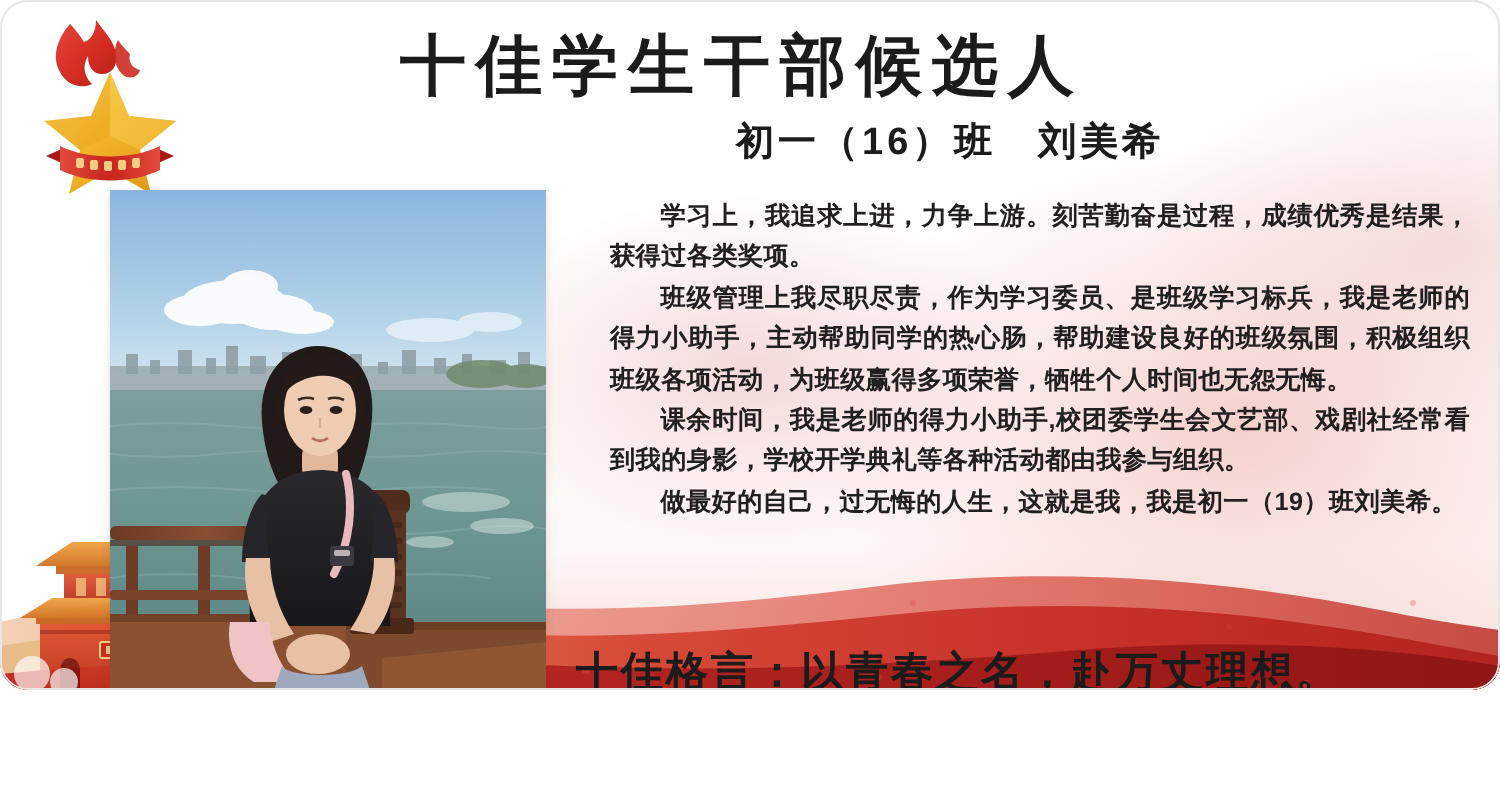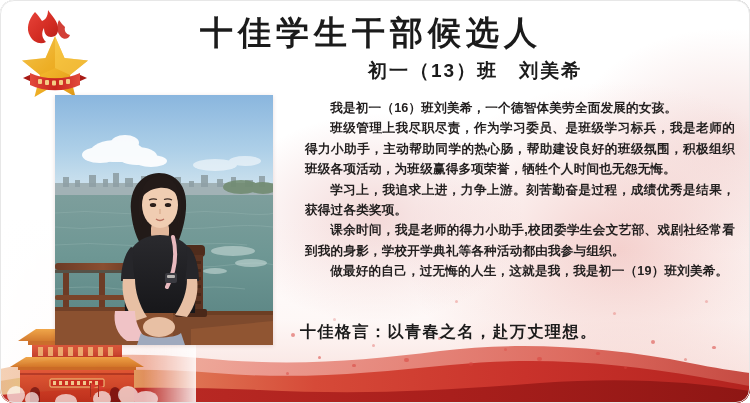--- a/index.html
+++ b/index.html
@@ -1,19 +1,19 @@
 <!DOCTYPE html>
 <html lang="zh"><head>
 <meta charset="utf-8">
 <style>
   html,body{margin:0;padding:0;background:#ffffff;}
   body{width:750px;height:403px;overflow:hidden;
        font-family:"Liberation Sans","DejaVu Sans",sans-serif;}
 
-  .poster{position:relative;width:750px;height:403px;overflow:hidden;
+  .poster{position:relative;width:750px;height:345px;overflow:hidden;
           background:#a3a3a3;border-radius:14px;box-sizing:border-box;}
 
   
   .bg-base{position:absolute;inset:0;border-radius:14px;
            background:#ffffff;}
   .bg-rose-right{position:absolute;right:0;top:0;width:62%;height:100%;
         background:
           radial-gradient(ellipse 60% 55% at 72% 62%, rgba(235,170,165,.55) 0%, rgba(240,195,190,.32) 42%, rgba(255,255,255,0) 76%),
           radial-gradient(ellipse 48% 40% at 95% 35%, rgba(231,175,172,.38) 0%, rgba(255,255,255,0) 70%);}
   .bg-rose-mid{position:absolute;left:30%;top:18%;width:50%;height:72%;
@@ -55,22 +55,22 @@
          box-shadow:0 1px 4px rgba(120,60,55,.18);}
   .photo svg{display:block;}
 
   
   .body-text{position:absolute;left:305px;top:98px;width:430px;
              font-size:12.6px;line-height:1.62;color:#221f1f;font-weight:600;
              letter-spacing:.2px;text-align:justify;}
   .body-text p{margin:0;text-indent:2em;}
 
   
-  .motto{position:absolute;left:300px;top:322px;width:445px;
-         font-size:16px;font-weight:700;letter-spacing:1.5px;color:#1b1b1b;
+  .motto{position:absolute;left:288px;top:322px;width:445px;
+         font-size:21px;font-weight:700;letter-spacing:1.5px;color:#1b1b1b;
          white-space:nowrap;}
 
   
   .frame{position:absolute;inset:0;border-radius:14px;
          border:1px solid #e7e7e7;pointer-events:none;}
 </style>
 </head>
 <body>
 
 <div class="poster">
@@ -246,21 +246,21 @@
         <rect x="24" y="73" width="4" height="5" rx="1"></rect>
         <rect x="31" y="74" width="4" height="5" rx="1"></rect>
         <rect x="38" y="74.5" width="4" height="5" rx="1"></rect>
         <rect x="45" y="74" width="4" height="5" rx="1"></rect>
         <rect x="52" y="73" width="4" height="5" rx="1"></rect>
       </g>
     </svg>
   </div>
 
   <div class="title">十佳学生干部候选人</div>
-  <div class="subtitle">初一（13）班　刘美希</div>
+  <div class="subtitle">初一（16）班　刘美希</div>
 
   <div class="photo">
     <svg width="218" height="250" viewBox="0 0 218 250" aria-hidden="true">
       <defs>
         <linearGradient id="sky" x1="0" y1="0" x2="0" y2="1">
           <stop offset="0%" stop-color="#8ab6de"></stop>
           <stop offset="55%" stop-color="#aed0e8"></stop>
           <stop offset="100%" stop-color="#d5e6ef"></stop>
         </linearGradient>
         <linearGradient id="water" x1="0" y1="0" x2="0" y2="1">
@@ -404,23 +404,22 @@
         <rect x="112" y="180" width="8" height="3" rx="1" fill="#d8d4cf" opacity=".8"></rect>
 
         <path d="M60,216 C58,228 62,240 72,246 L92,246 C84,236 80,226 80,216 Z" fill="#f0c3c6"></path>
 
         <path d="M86,238 C90,244 120,244 126,238 L130,250 L82,250 Z" fill="#9fa9bd"></path>
       </g>
     </svg>
   </div>
 
   <div class="body-text">
-    <p>我是初一（16）班刘美希，一个德智体美劳全面发展的女孩。</p>
+    <p>学习上，我追求上进，力争上游。刻苦勤奋是过程，成绩优秀是结果，获得过各类奖项。</p>
     <p>班级管理上我尽职尽责，作为学习委员、是班级学习标兵，我是老师的得力小助手，主动帮助同学的热心肠，帮助建设良好的班级氛围，积极组织班级各项活动，为班级赢得多项荣誉，牺牲个人时间也无怨无悔。</p>
-    <p>学习上，我追求上进，力争上游。刻苦勤奋是过程，成绩优秀是结果，获得过各类奖项。</p>
     <p>课余时间，我是老师的得力小助手,校团委学生会文艺部、戏剧社经常看到我的身影，学校开学典礼等各种活动都由我参与组织。</p>
     <p>做最好的自己，过无悔的人生，这就是我，我是初一（19）班刘美希。</p>
   </div>
 
   <div class="motto">十佳格言：以青春之名，赴万丈理想。</div>
 
   <div class="frame"></div>
 </div>
 
 </body></html>

